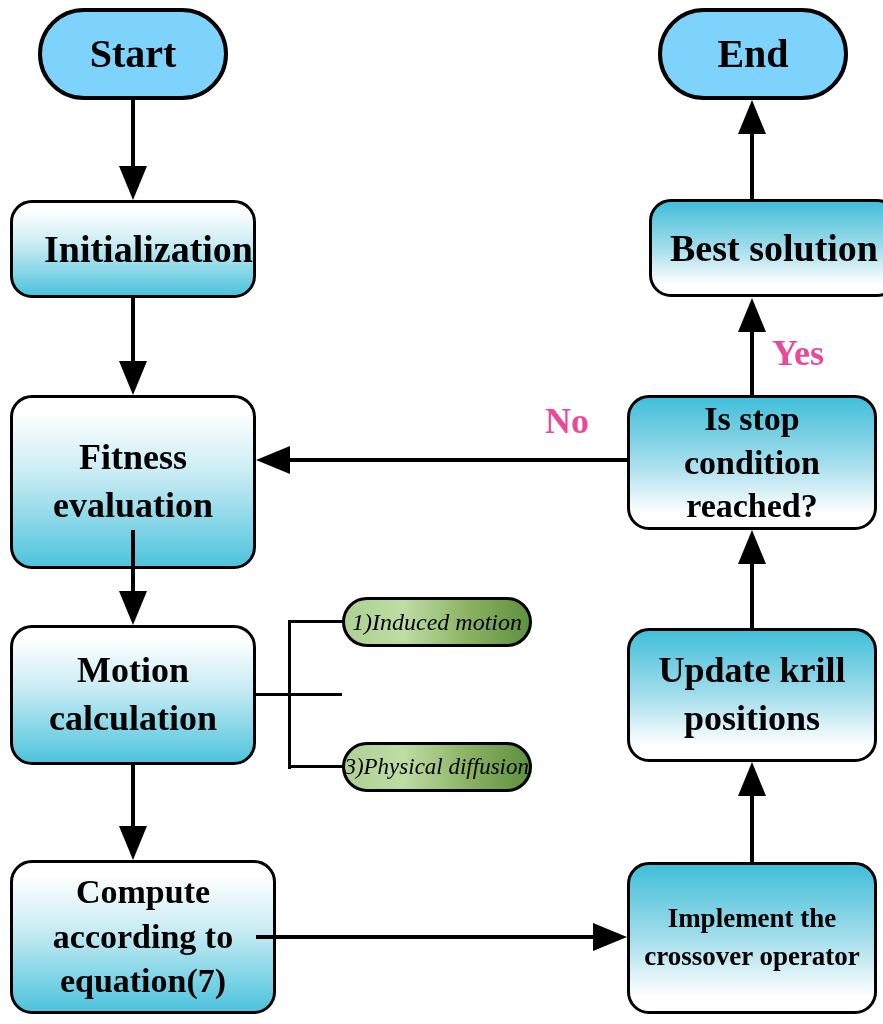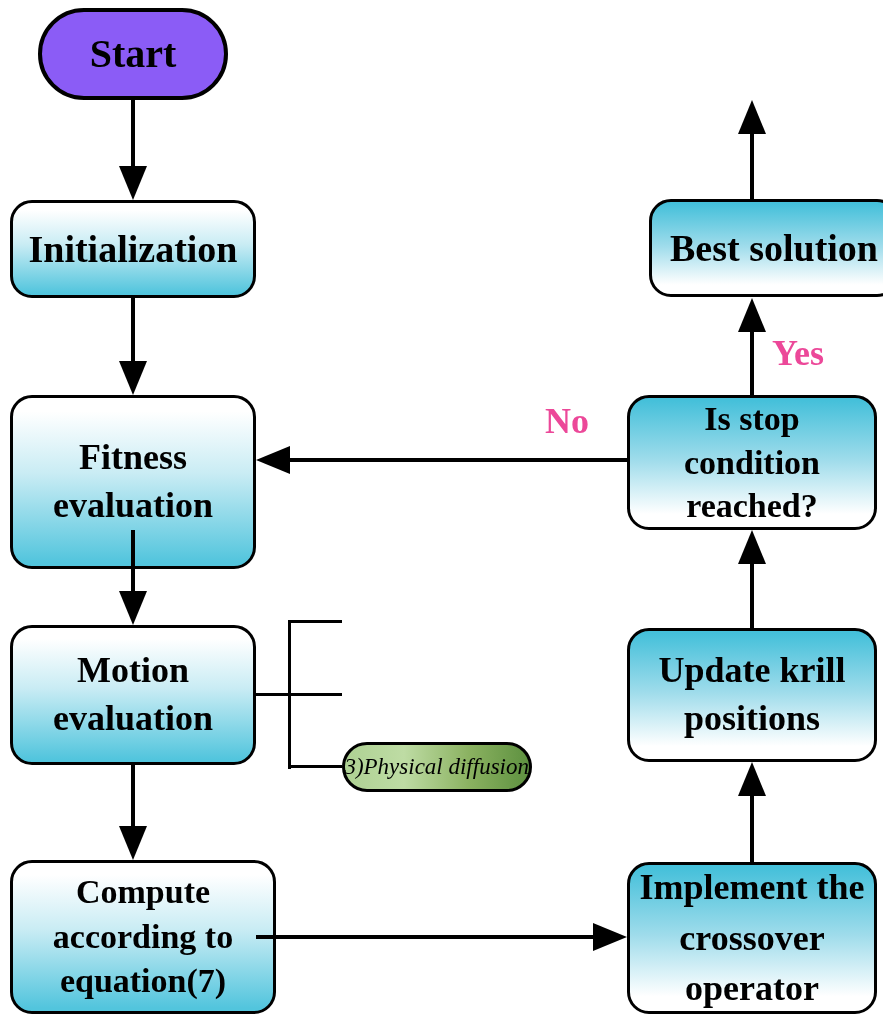--- a/index.html
+++ b/index.html
@@ -13,28 +13,29 @@
   .node {
     position: absolute;
     border: 3px solid #000;
     display: flex; align-items: center; justify-content: center;
     text-align: center;
     font-weight: bold; color: #000;
     line-height: 1.32;
   }
   .terminal {
     border-radius: 46px;
-    background: #8b5cf6;
+    background: #7dd3fc;
     font-size: 40px;
     border-width: 4px;
   }
   .box-left {
     border-radius: 22px;
     background: linear-gradient(180deg, #ffffff 8%, #c9ecf4 45%, #52c5dd 98%);
     font-size: 36px;
+    justify-content: flex-end;
   }
   .box-right {
     border-radius: 22px;
     background: linear-gradient(180deg, #45c0da 2%, #9fdceb 48%, #ffffff 90%);
     font-size: 36px;
   }
   .single-line { font-size: 38px; }
   .gpill {
     position: absolute;
     border: 3px solid #000;
@@ -73,44 +74,50 @@
 
   <div class="node box-left single-line" style="left:10px; top:200px; width:246px; height:98px;">
     <span>Initialization</span>
   </div>
 
   <div class="node box-left" style="left:10px; top:395px; width:246px; height:174px; padding:0 22px;">
     <span>Fitness evaluation</span>
   </div>
 
   <div class="node box-left" style="left:10px; top:625px; width:246px; height:140px; padding:0 22px;">
-    <span>Motion evaluation</span>
+    <span>Motion calculation</span>
   </div>
 
   <div class="node box-left" style="left:10px; top:860px; width:266px; height:154px; font-size:34px; padding:0 8px;">
     <span>Compute according to equation(7)</span>
   </div>
 
+  <div class="node terminal" style="left:658px; top:8px; width:190px; height:92px;">
+    <span>End</span>
+  </div>
 
   <div class="node box-right single-line" style="left:637px; top:199px; width:250px; height:98px;margin-left:12px;">
     <span>Best solution</span>
   </div>
 
   <div class="node box-right" style="left:627px; top:395px; width:250px; height:135px; font-size:34px; line-height:1.28; padding:0 24px;">
     <span>Is stop condition reached?</span>
   </div>
 
   <div class="node box-right" style="left:627px; top:628px; width:250px; height:134px; padding:0 28px;">
     <span>Update krill positions</span>
   </div>
 
-  <div class="node box-right" style="left:627px; top:862px; width:250px; height:152px; font-size:36px; line-height:1.4; padding:0 4px;">
+  <div class="node box-right" style="left:627px; top:862px; width:250px; height:152px; font-size:27px; line-height:1.4; padding:0 4px;">
     <span>Implement the crossover operator</span>
   </div>
 
+  <div class="gpill" style="left:342px; top:597px; width:190px; height:50px;">
+    <span>1)Induced motion</span>
+  </div>
   <div class="gpill" style="left:342px; top:742px; width:190px; height:50px; font-size:23px;justify-content:flex-end;">
     <span>3)Physical diffusion</span>
   </div>
 
   <div class="line-h" style="left:256px; top:693px; width:86px;"></div>
   <div class="line-v" style="left:288px; top:621px; height:148px;"></div>
   <div class="line-h" style="left:288px; top:620px; width:54px;"></div>
   <div class="line-h" style="left:288px; top:765px; width:54px;"></div>
 
   <div>

